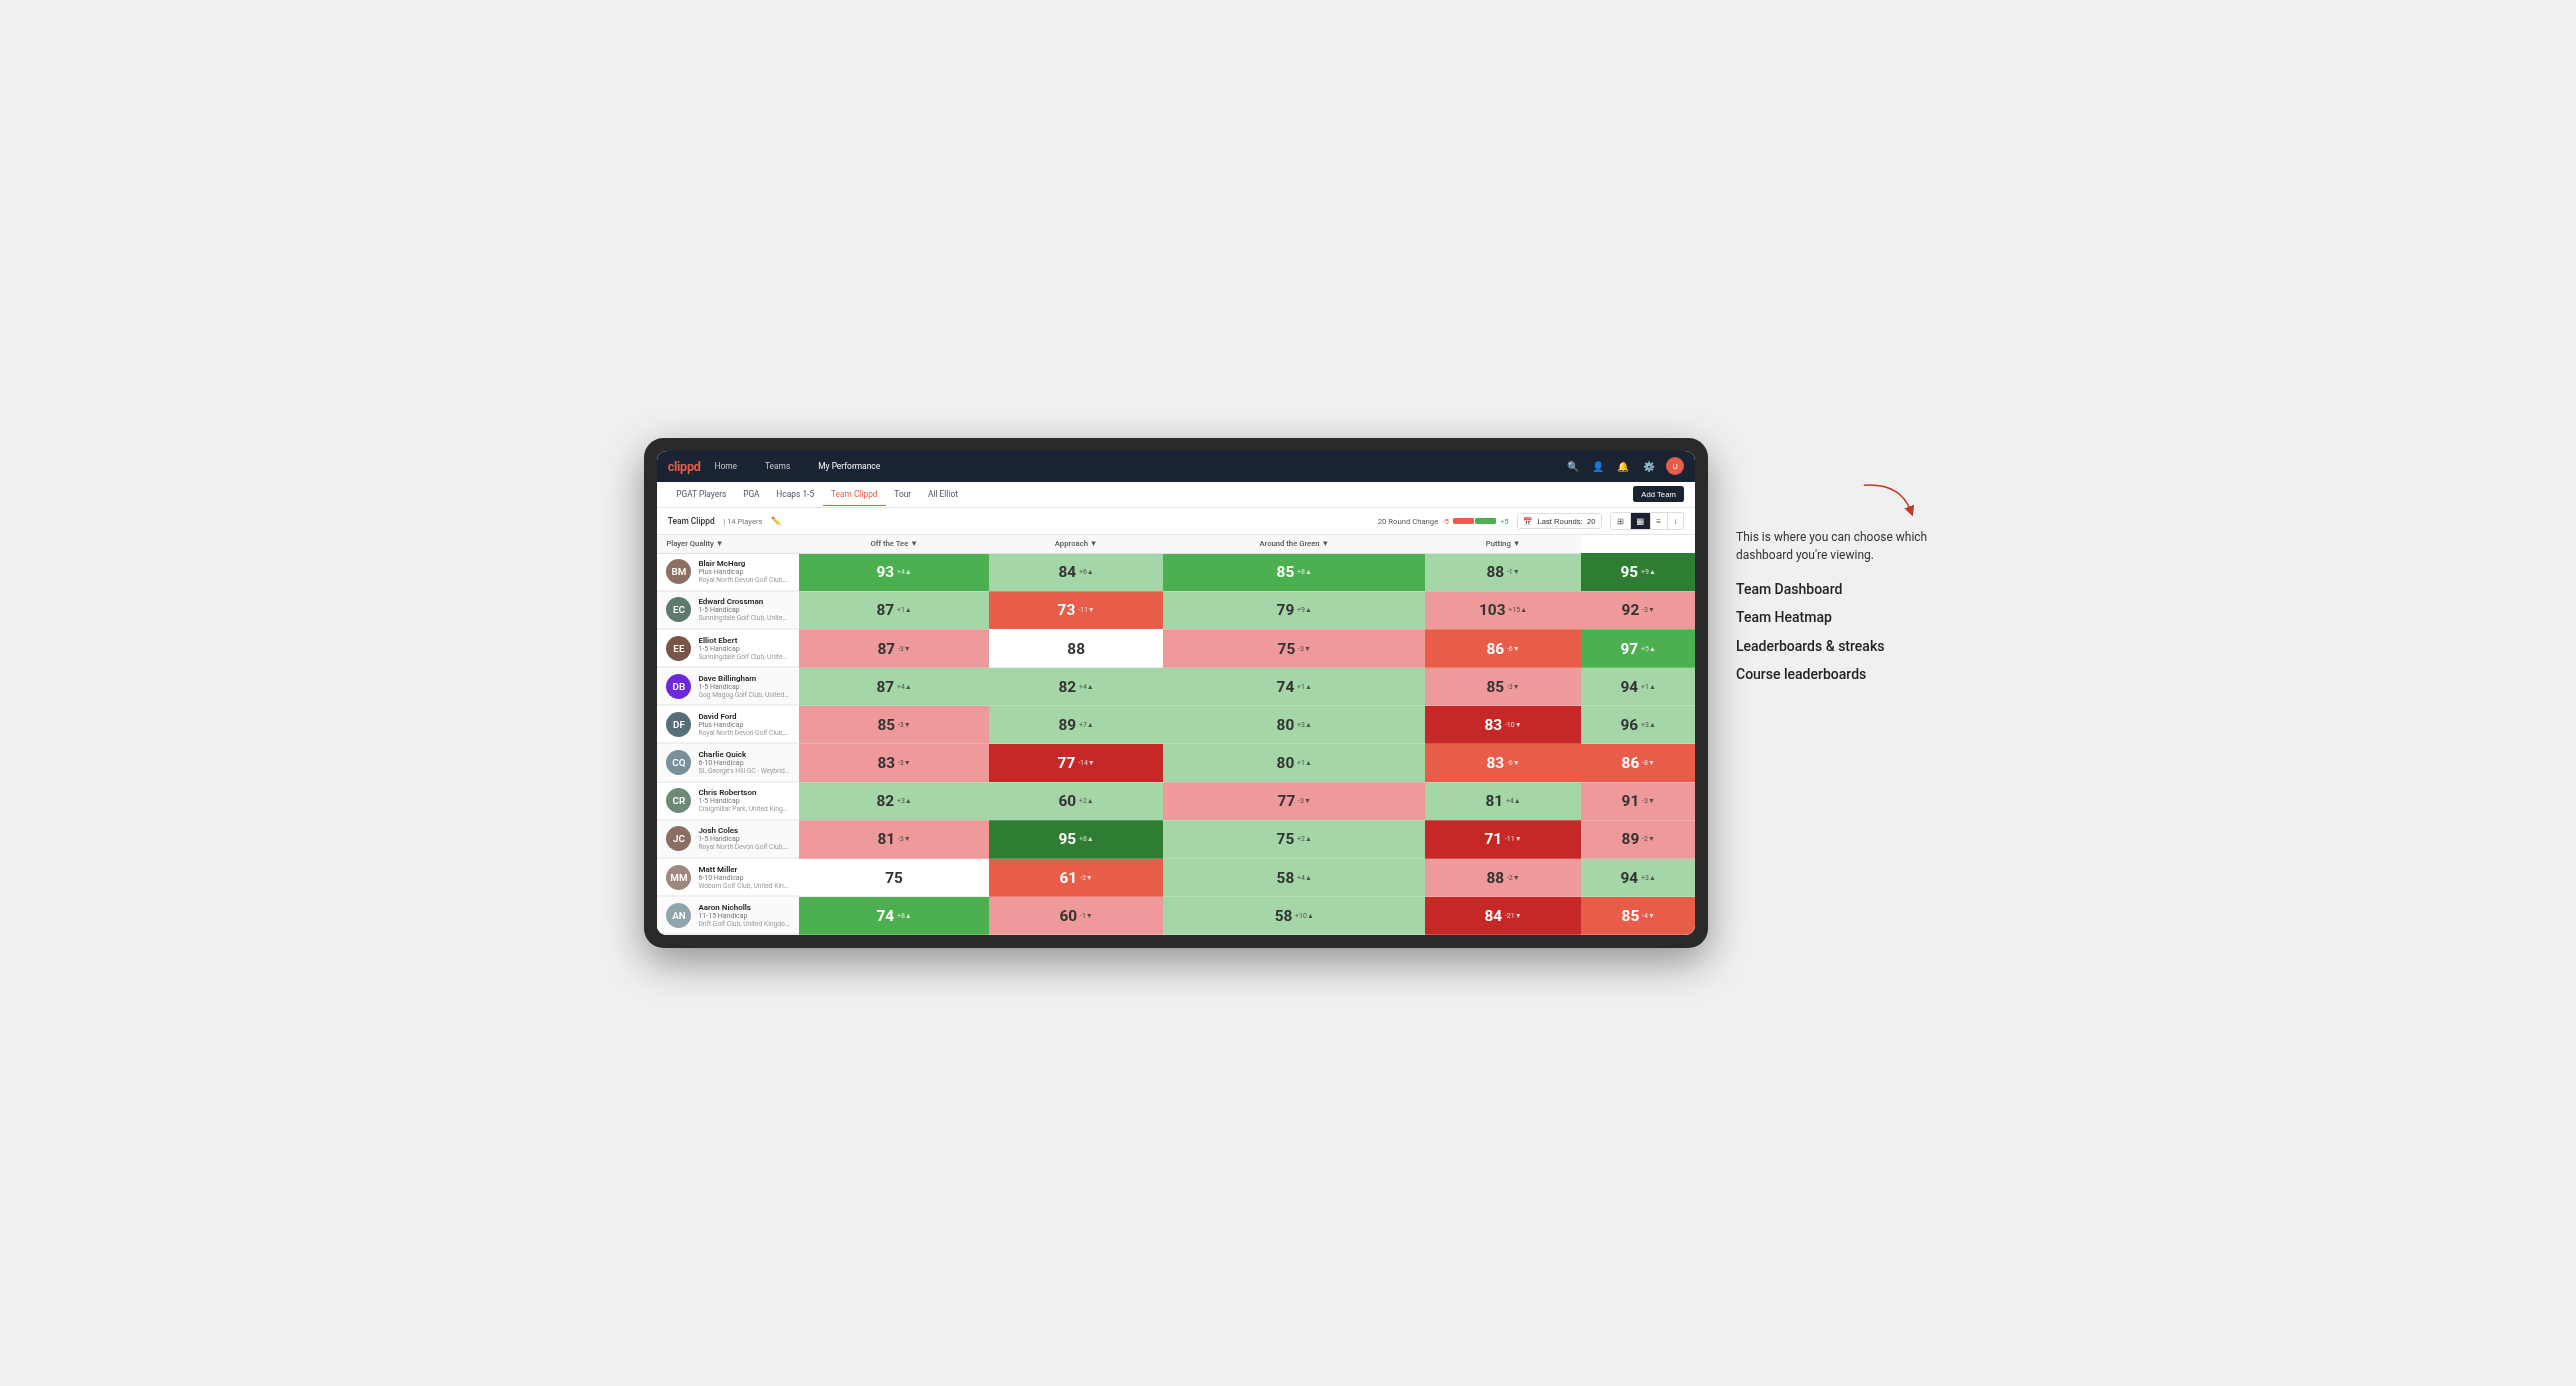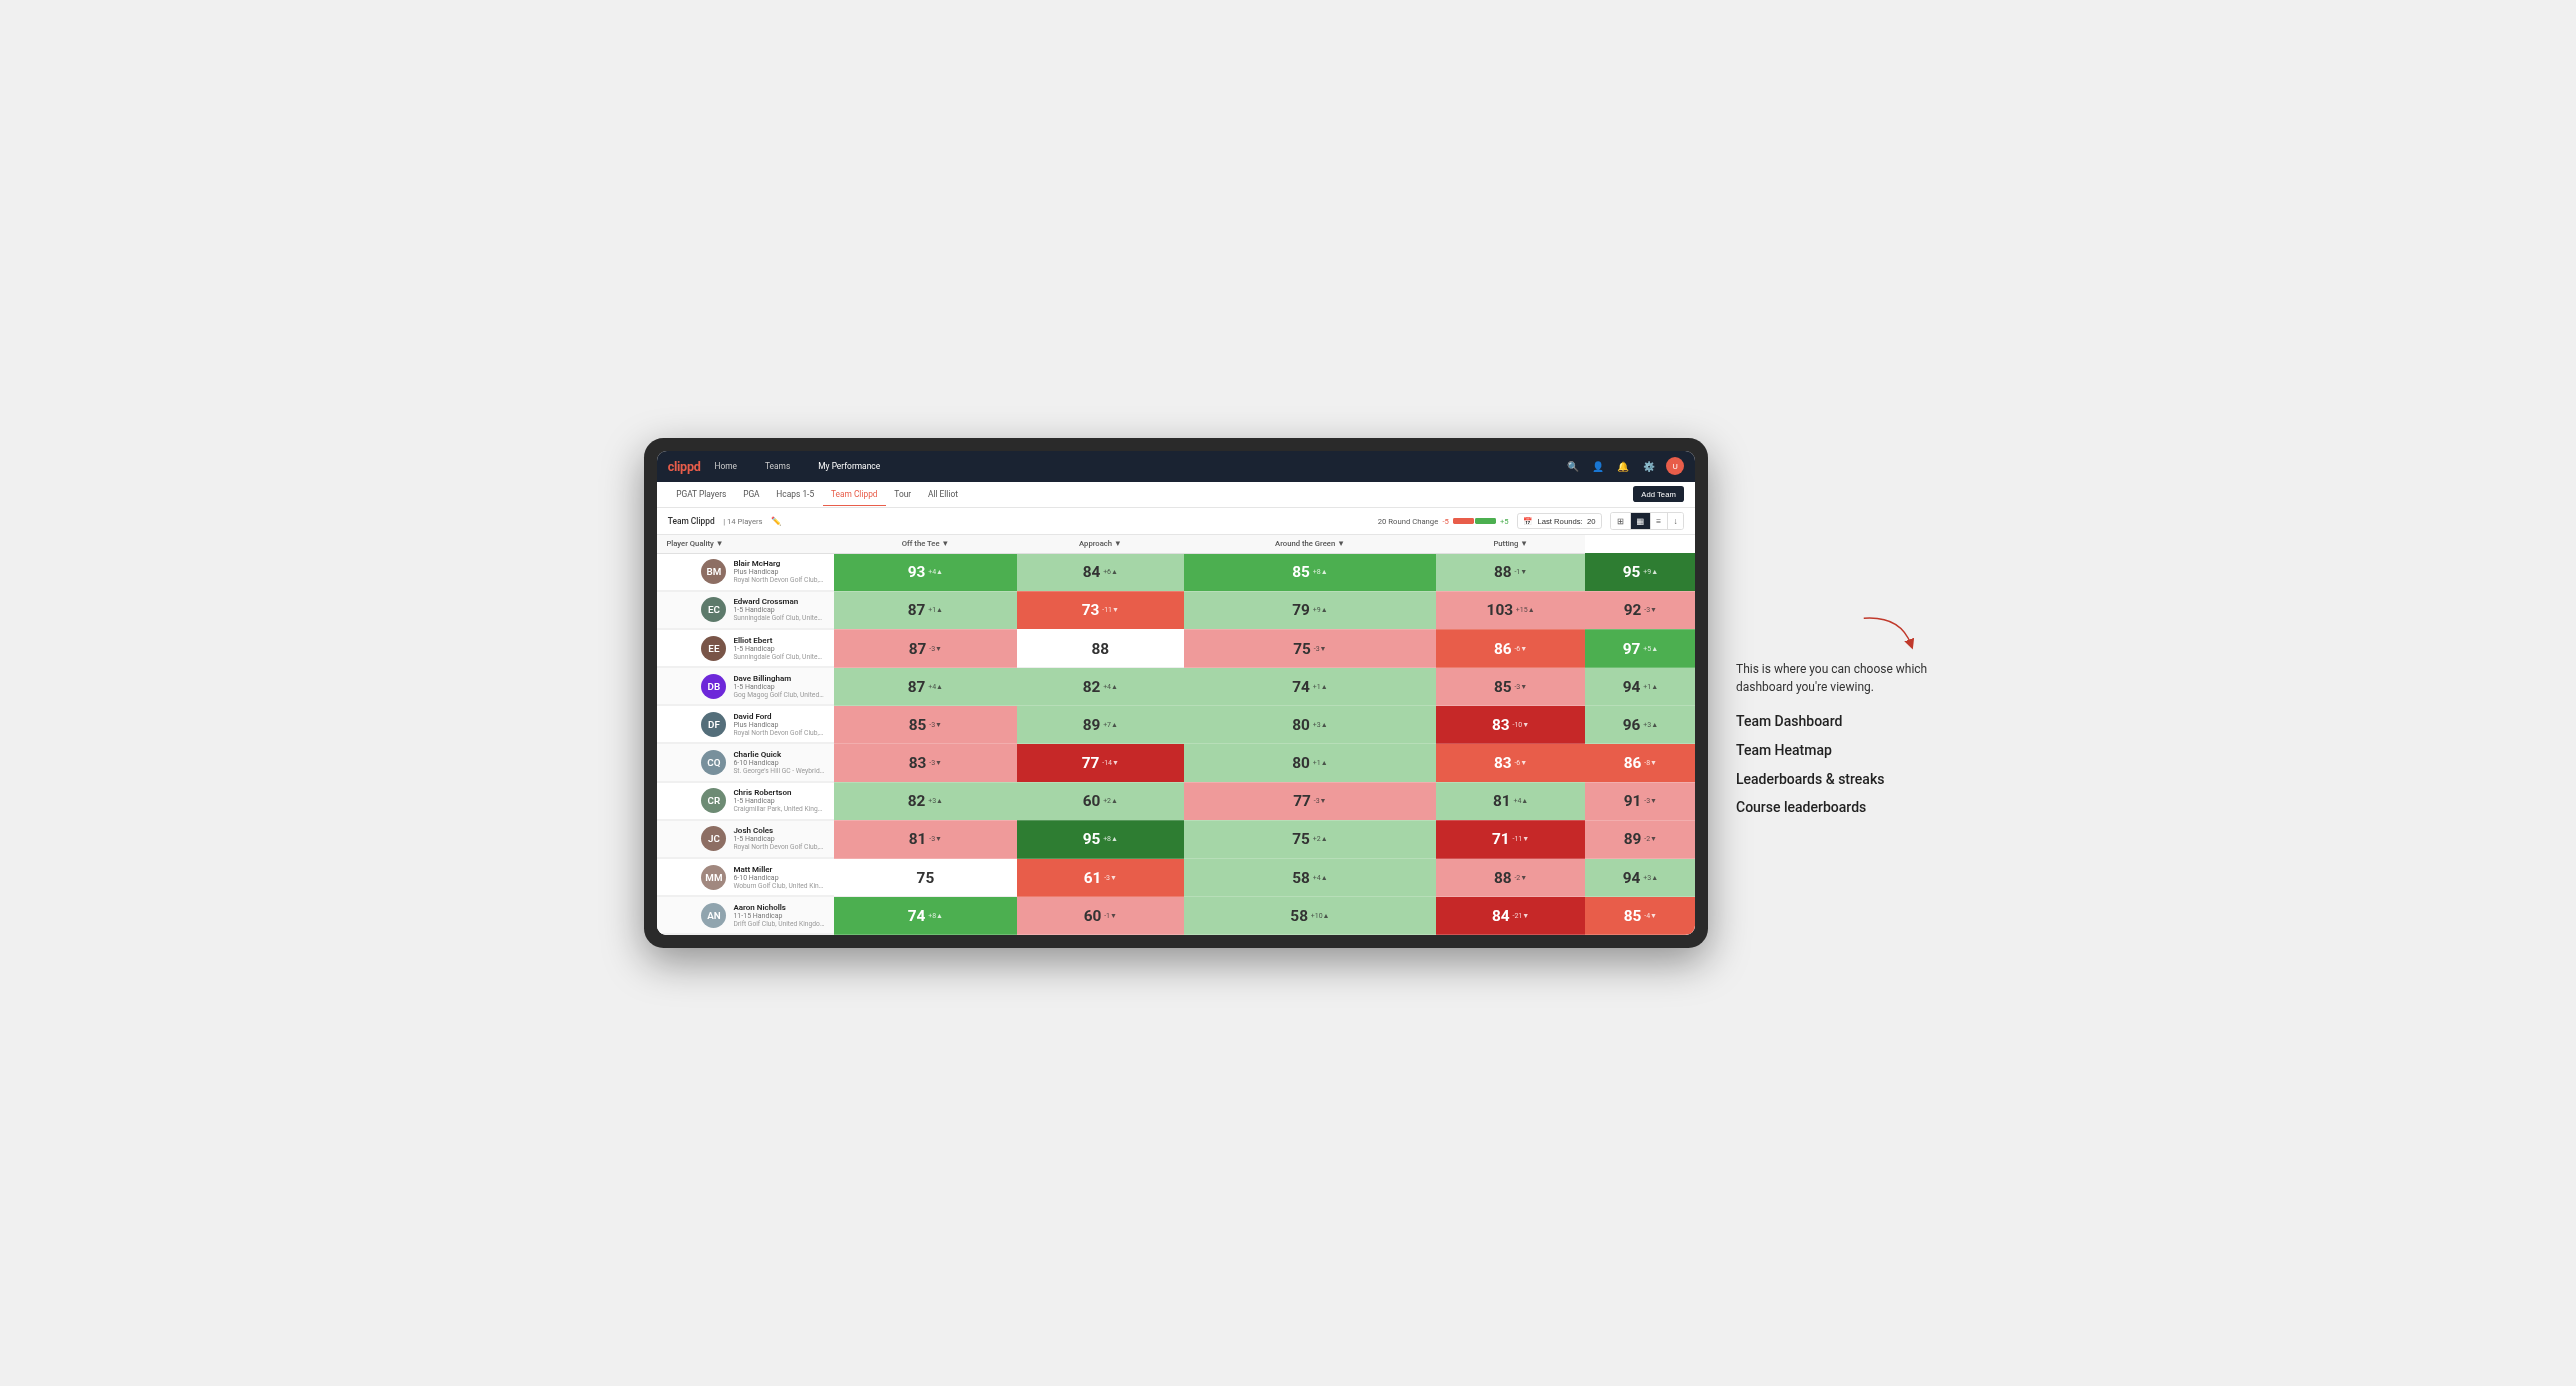--- a/index.html
+++ b/index.html
@@ -8,21 +8,21 @@
       font-family: -apple-system, BlinkMacSystemFont, 'Segoe UI', Roboto, sans-serif;
       display: flex;
       align-items: center;
       justify-content: center;
       min-height: 100vh;
       padding: 14px;
     }
 
     .page-wrapper {
       display: flex;
-      align-items: center;
+      align-items: flex-start;
       gap: 28px;
       width: 100%;
       max-width: 1288px;
     }
 
     
     .tablet {
       background: #2a2a2a;
       border-radius: 19.6px;
       padding: 12.6px;
@@ -264,21 +264,20 @@
       border-radius: 50%;
       background: #ccc;
       flex-shrink: 0;
       overflow: hidden;
       display: flex;
       align-items: center;
       justify-content: center;
       font-size: 9.8px;
       color: #fff;
       font-weight: 600;
-      margin-left: 35px;
     }
 
     .player-info { display: flex; flex-direction: column; }
     .player-name { font-size: 8px; font-weight: 600; color: #222; }
     .player-handicap { font-size: 7px; color: #777; }
     .player-club { font-size: 6.7px; color: #999; max-width: 91px; white-space: nowrap; overflow: hidden; text-overflow: ellipsis; }
 
     .score-cell {
       text-align: center;
       padding: 0;

